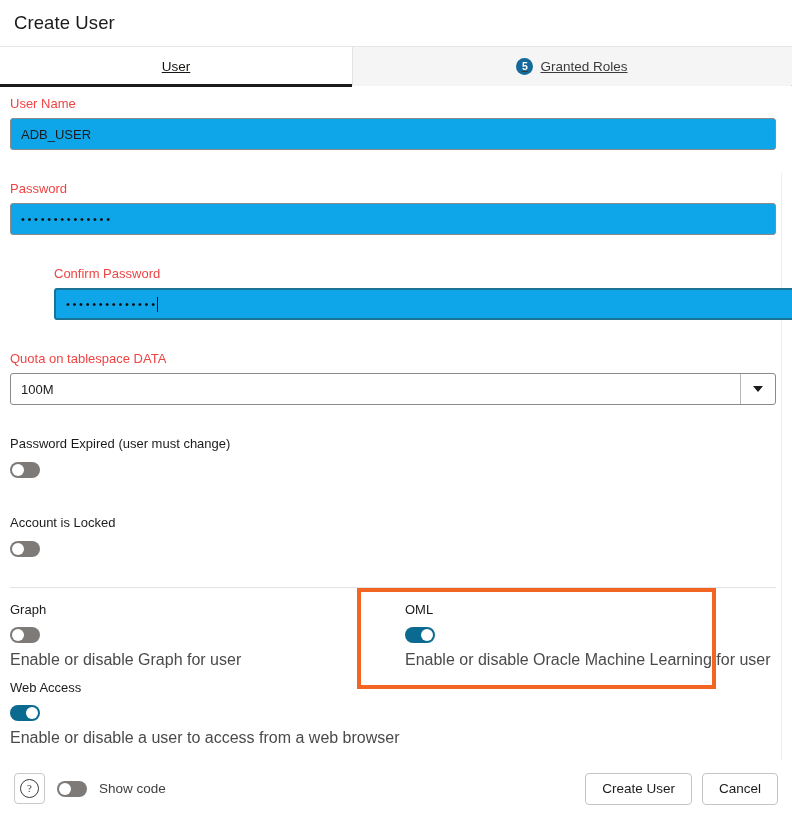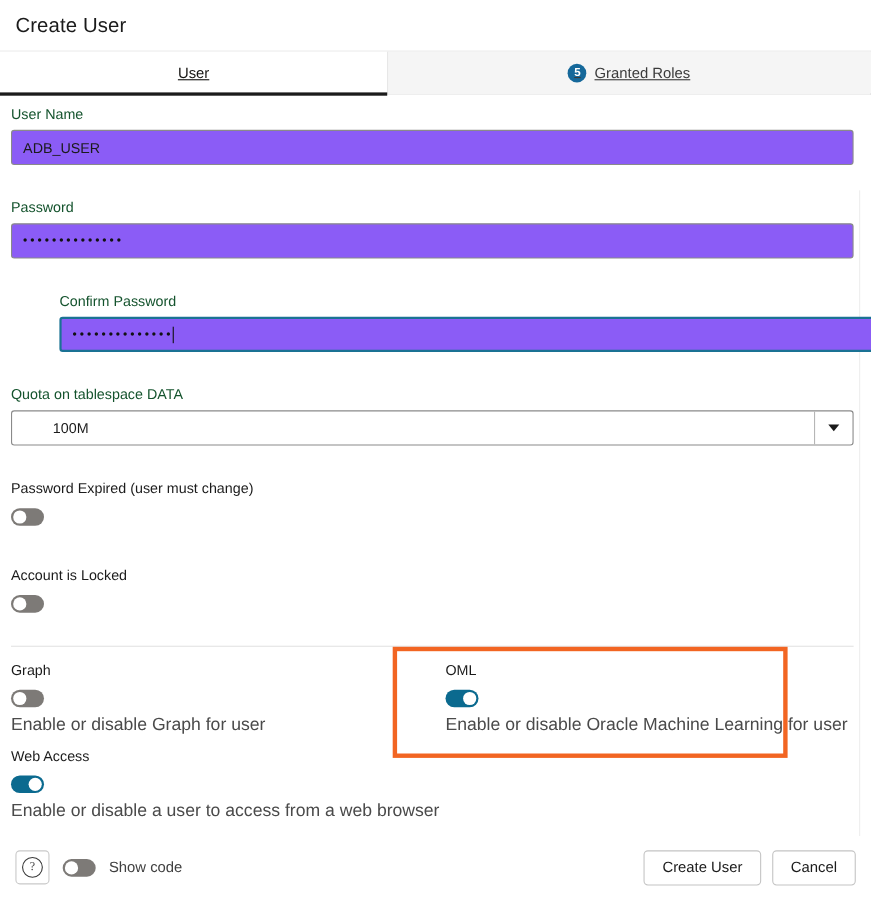--- a/index.html
+++ b/index.html
@@ -104,32 +104,32 @@
     padding: 0 14px;
     box-sizing: border-box;
     overflow: hidden;
   }
   .field {
     position: absolute;
     left: 10px;
   }
   .field-label {
     font-size: 13px;
-    color: #14532d;
+    color: #ef4444;
     line-height: 16px;
     margin-bottom: 6px;
     display: block;
   }
   .text-input {
     box-sizing: border-box;
     width: 766px;
     height: 32px;
     border: 1px solid #8a8a8a;
     border-radius: 3px;
-    background: #8b5cf6;
+    background: #0ea5e9;
     font-family: "Liberation Sans", sans-serif;
     font-size: 13px;
     color: #1b1b1b;
     padding: 0 10px;
     outline: none;
     display: flex;
     align-items: center;
   }
   .text-input.focused {
     border: 2px solid #1a7294;
@@ -154,21 +154,20 @@
   .select-wrap {
     box-sizing: border-box;
     width: 766px;
     height: 32px;
     border: 1px solid #8a8a8a;
     border-radius: 3px;
     background: #ffffff;
     display: flex;
     align-items: center;
     position: relative;
-    padding-left: 27px;
   }
   .select-value {
     flex: 1;
     padding: 0 10px;
     font-size: 13px;
     color: #1b1b1b;
   }
   .select-arrow-box {
     width: 34px;
     height: 100%;

